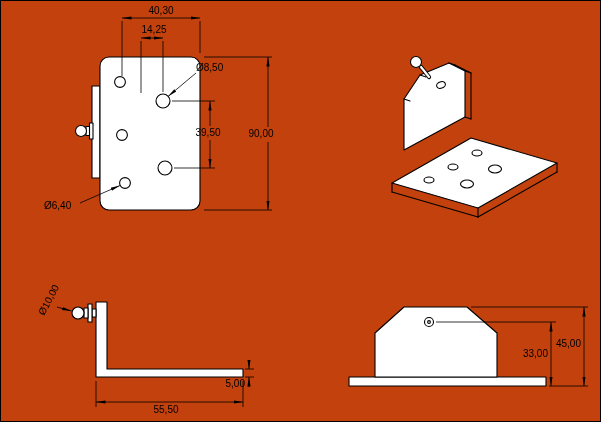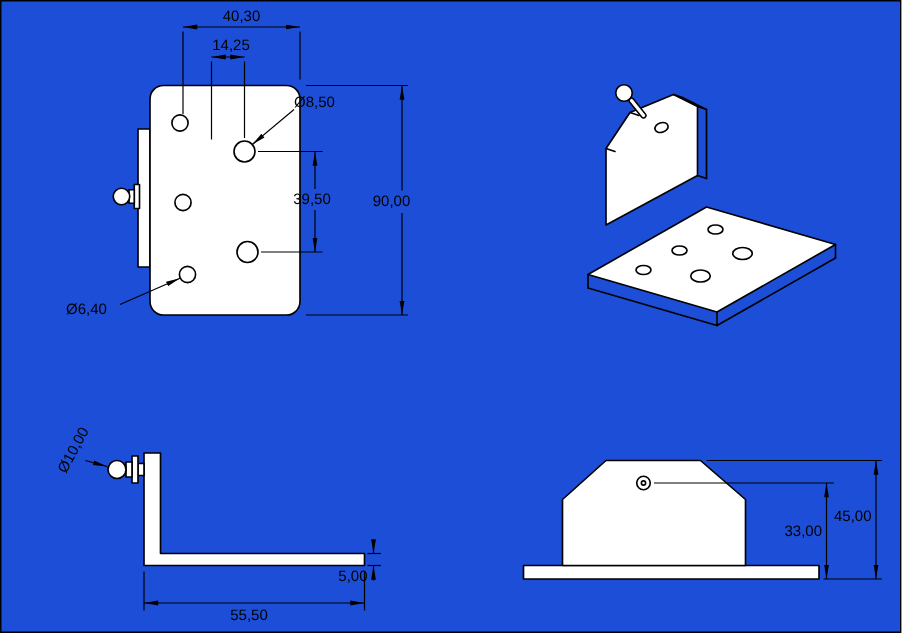--- a/index.html
+++ b/index.html
@@ -1,16 +1,16 @@
 <!DOCTYPE html>
 <html><head>
 <meta charset="utf-8">
 <style>
   html,body{margin:0;padding:0;background:#ffffff;}
-  .canvas{width:601px;height:422px;position:relative;background:#1d4ed8;overflow:hidden;}
+  .canvas{width:601px;height:422px;position:relative;background:#c2410c;overflow:hidden;}
   svg{display:block;}
   .geo{fill:none;stroke:#000;stroke-width:1.1;stroke-linejoin:round;stroke-linecap:round;}
   .geof{fill:#ffffff;stroke:#000;stroke-width:1.1;stroke-linejoin:round;}
   .dim{fill:none;stroke:#000;stroke-width:0.8;}
   .dimtext{font-family:"Liberation Sans",sans-serif;font-size:10px;fill:#000;}
   .stem-out{stroke:#000;stroke-width:4.2;fill:none;stroke-linecap:round;}
   .stem-in{stroke:#fff;stroke-width:2.2;fill:none;stroke-linecap:round;}
   .border{fill:none;stroke:#000;stroke-width:1;}
 </style>
 </head>

